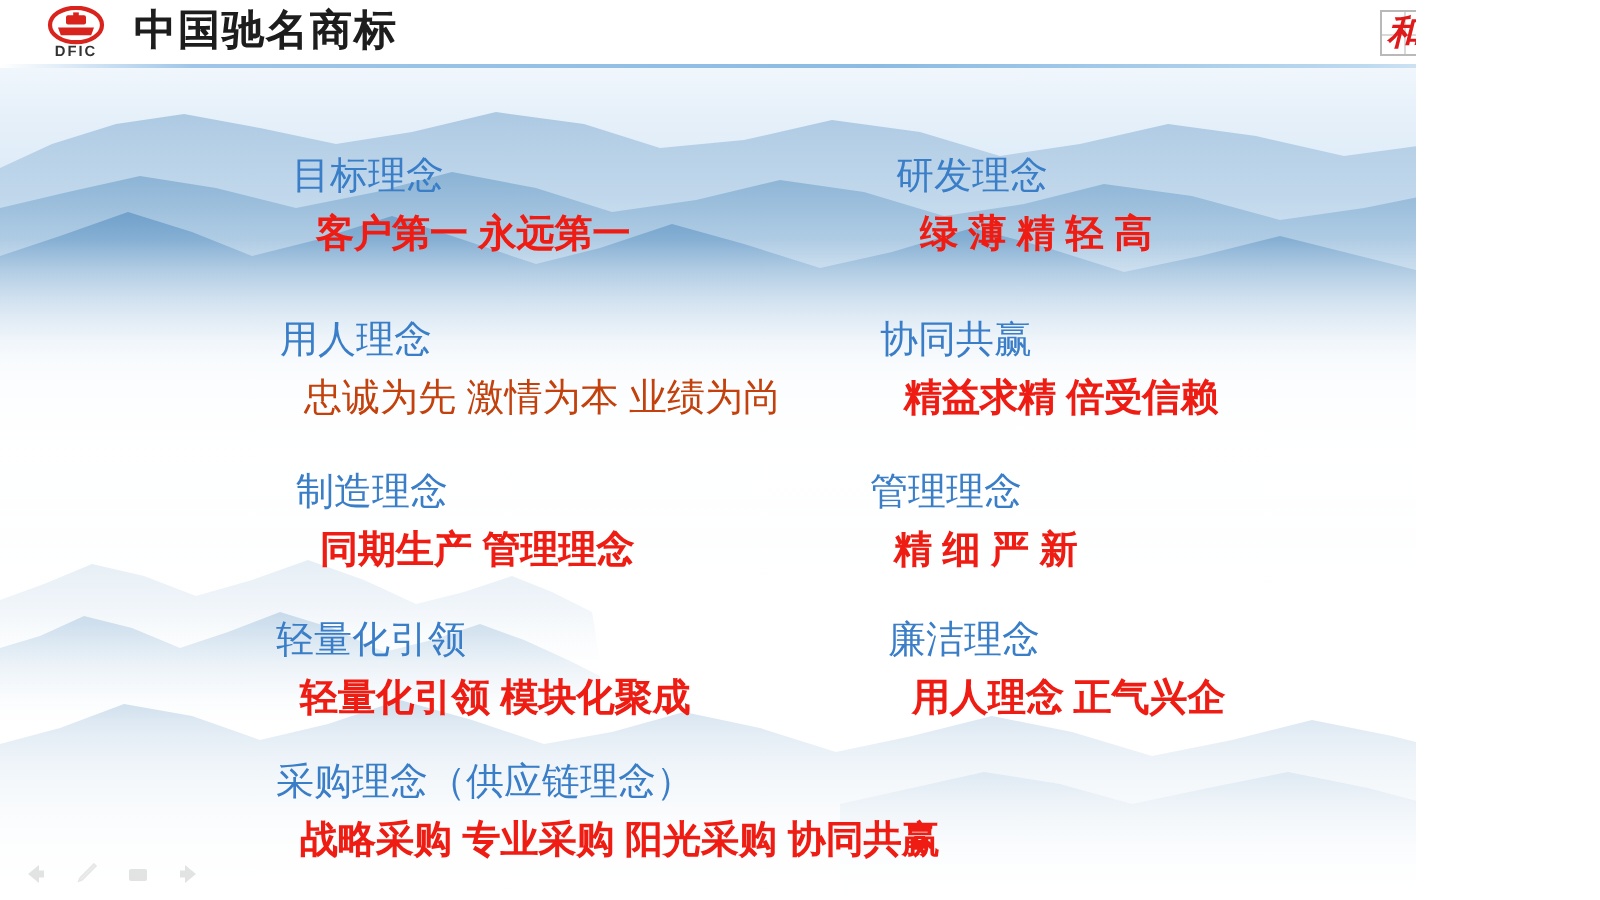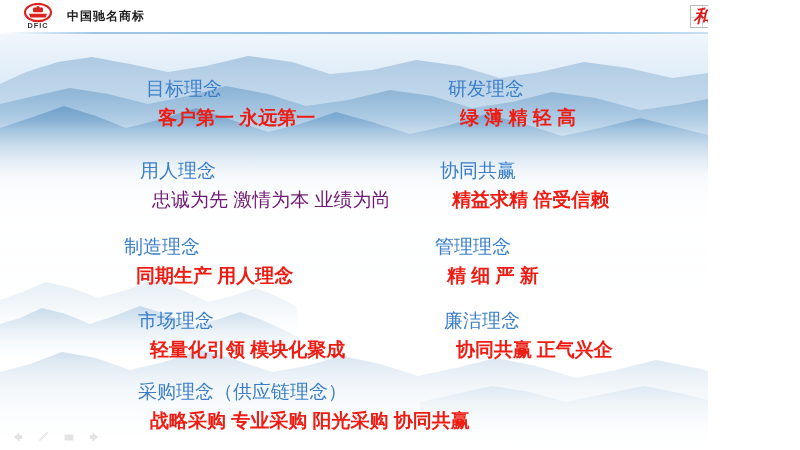--- a/index.html
+++ b/index.html
@@ -88,21 +88,21 @@
     align-items: center;
     gap: 9px;
   }
   .logo-mark {
     width: 40px;
     height: 27px;
     position: relative;
   }
   .logo-mark svg { display: block; }
   .brand-text {
-    font-size: 12px;
+    font-size: 21px;
     font-weight: bold;
     color: #1d1d1d;
     letter-spacing: 1px;
     line-height: 1;
     padding-bottom: 2px;
   }
 
   
   .calligraphy {
     position: absolute;
@@ -174,35 +174,35 @@
     white-space: nowrap;
     margin-top: 4px;
     font-family: "Liberation Sans", "DejaVu Sans", sans-serif;
     margin-left: 12px;
   }
   .body.red {
     color: #ee1c12;
     font-weight: bold;
   }
   .body.dark {
-    color: #701a75;
+    color: #c2410c;
     font-weight: normal;
   }
   .body.serif {
     font-family: "Liberation Serif", "DejaVu Serif", serif;
     color: #ee1c12;
     font-weight: bold;
   }
 
   
   .b-goal      { left: 146px; top: 76px; }
   .b-rd        { left: 448px; top: 76px; }
   .b-people    { left: 140px; top: 158px; }
   .b-quality   { left: 440px; top: 158px; }
-  .b-mfg       { left: 124px; top: 234px; }
+  .b-mfg       { left: 148px; top: 234px; }
   .b-mgmt      { left: 435px; top: 234px; }
   .b-market    { left: 138px; top: 308px; }
   .b-integrity { left: 444px; top: 308px; }
   .b-purchase  { left: 138px; top: 379px; }
 
   
   .toolbar {
     position: absolute;
     left: 10px;
     bottom: 6px;
@@ -325,36 +325,36 @@
       <div class="body dark">忠诚为先  激情为本  业绩为尚</div>
     </div>
 
     <div class="block b-quality">
       <div class="title">协同共赢</div>
       <div class="body red">精益求精  倍受信赖</div>
     </div>
 
     <div class="block b-mfg">
       <div class="title">制造理念</div>
-      <div class="body red">同期生产  用人理念</div>
+      <div class="body red">同期生产  管理理念</div>
     </div>
 
     <div class="block b-mgmt">
       <div class="title">管理理念</div>
       <div class="body red">精  细  严  新</div>
     </div>
 
     <div class="block b-market">
-      <div class="title">市场理念</div>
+      <div class="title">轻量化引领</div>
       <div class="body red">轻量化引领  模块化聚成</div>
     </div>
 
     <div class="block b-integrity">
       <div class="title">廉洁理念</div>
-      <div class="body serif">协同共赢  正气兴企</div>
+      <div class="body serif">用人理念  正气兴企</div>
     </div>
 
     <div class="block b-purchase">
       <div class="title">采购理念（供应链理念）</div>
       <div class="body red">战略采购  专业采购  阳光采购  协同共赢</div>
     </div>
 
   </div>
 
   <div class="toolbar">

